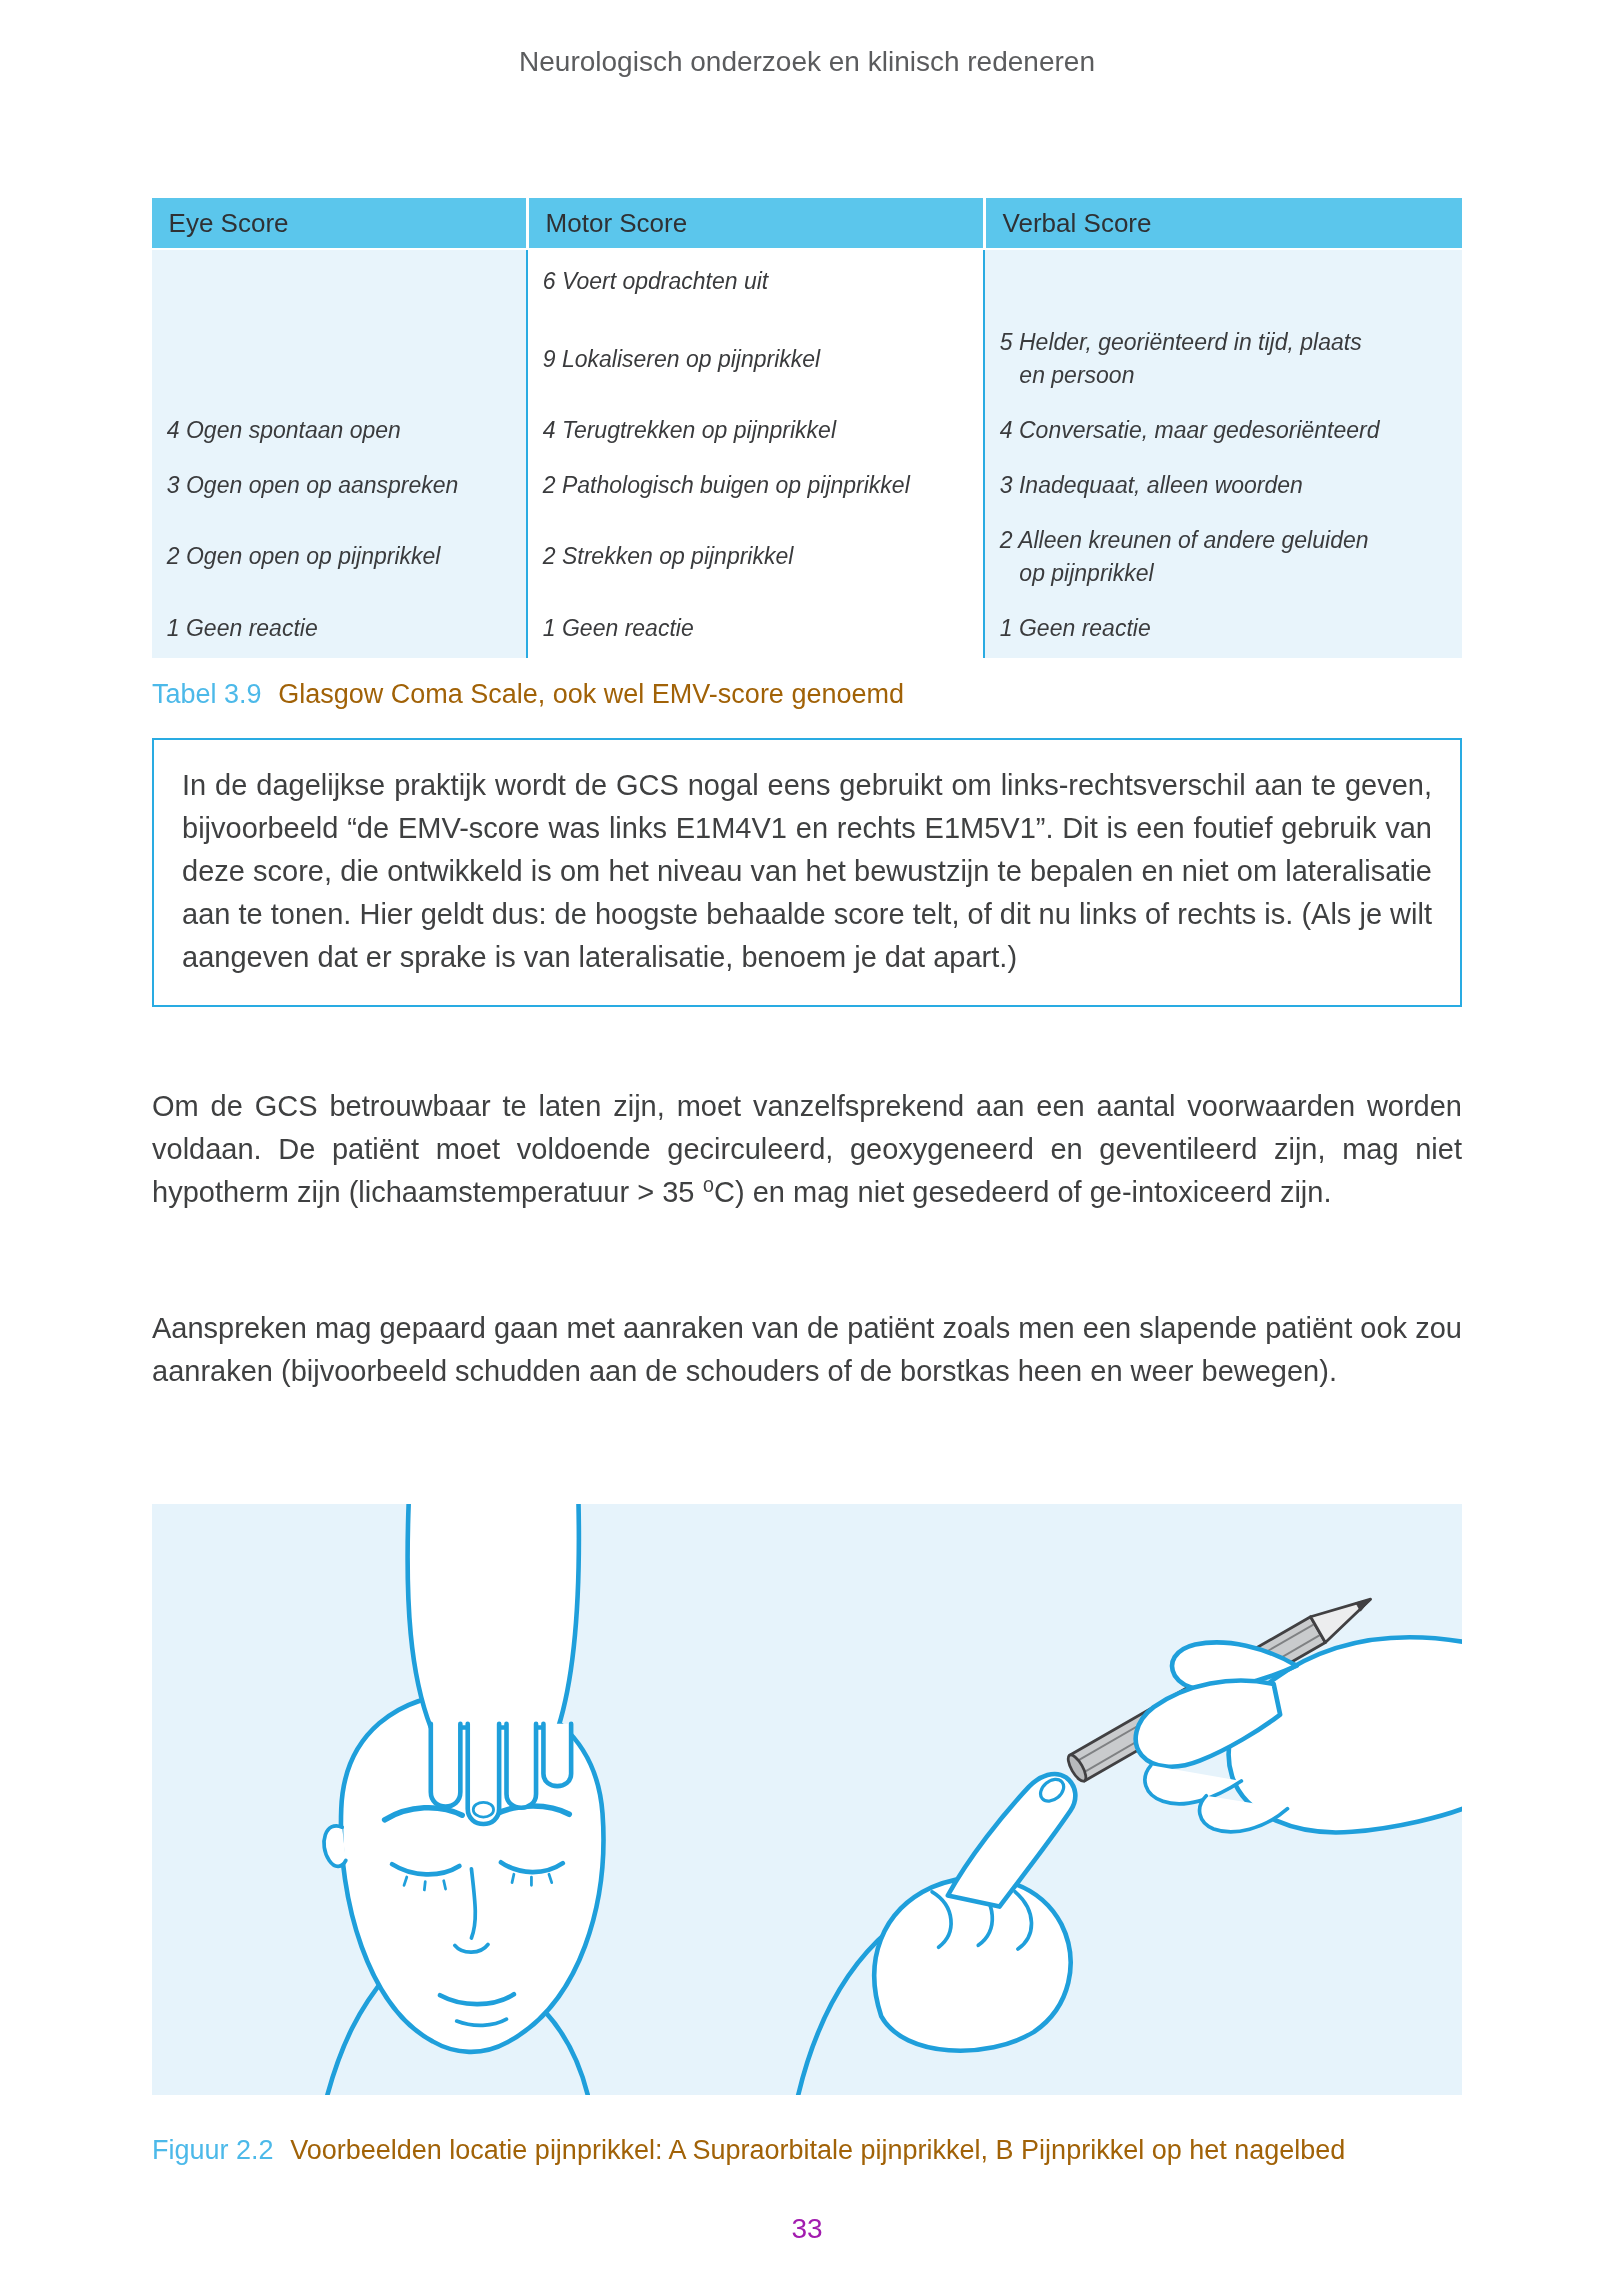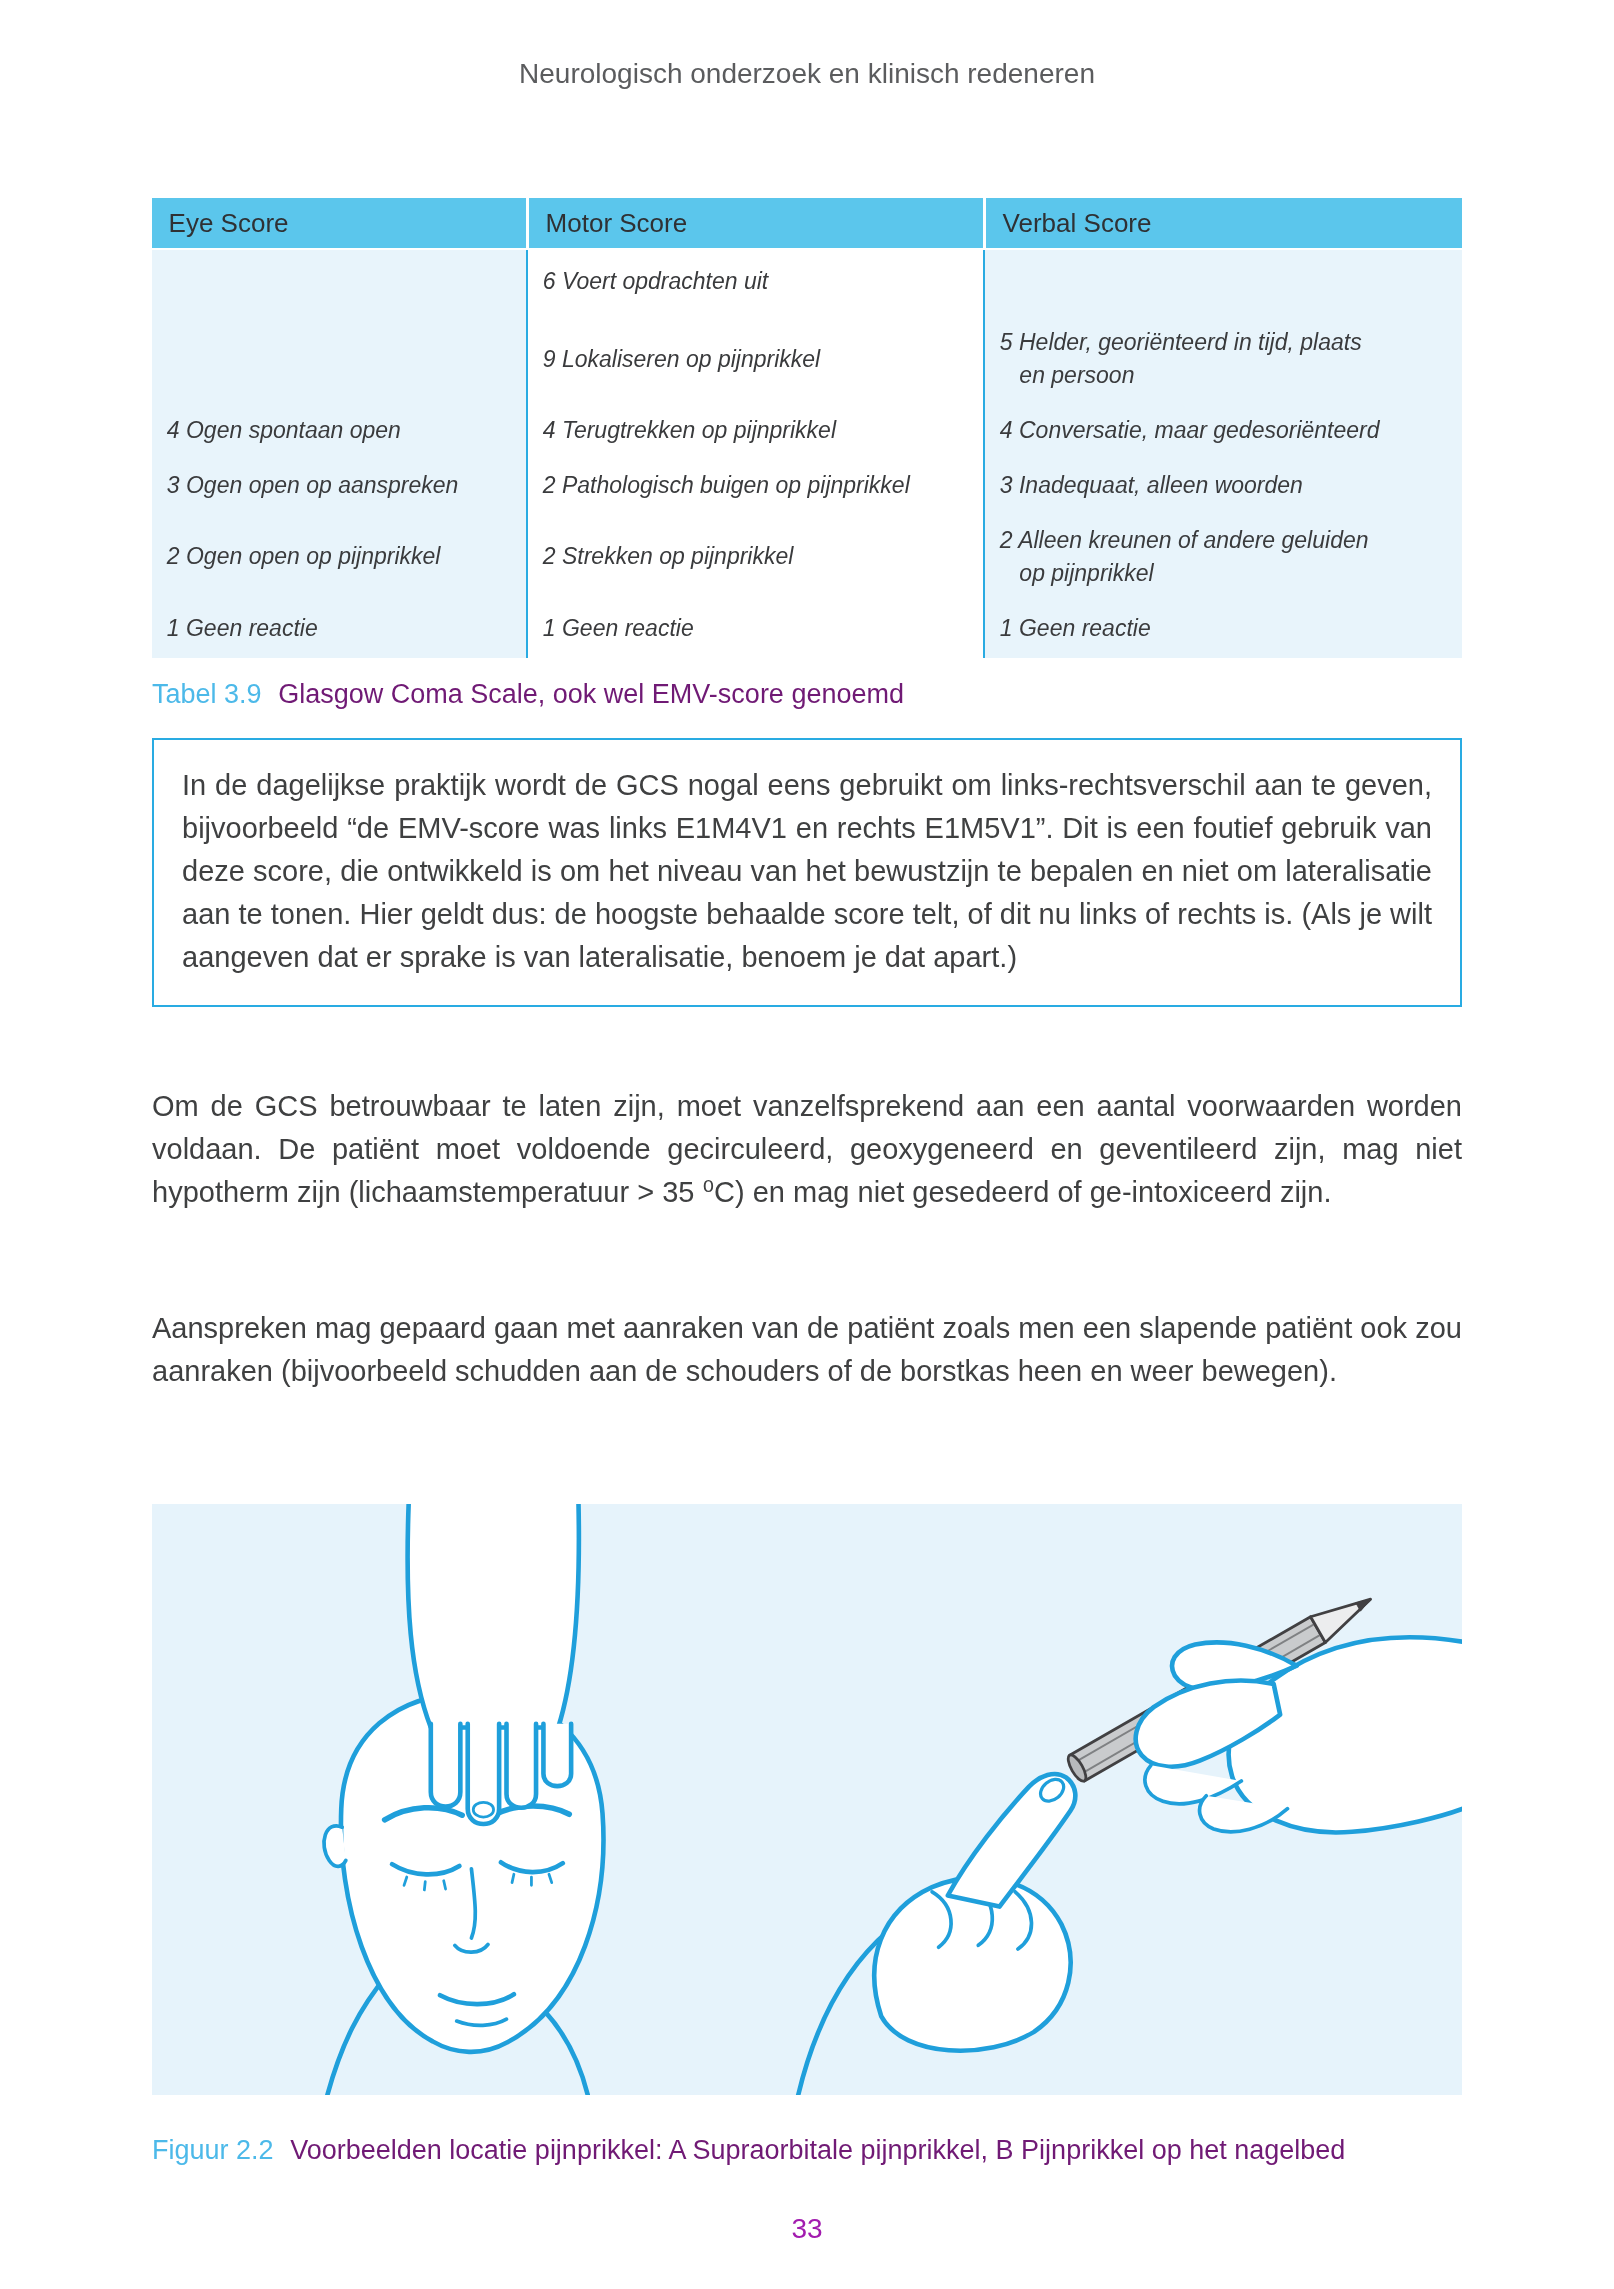--- a/index.html
+++ b/index.html
@@ -10,21 +10,21 @@
     position: relative;
     width: 1614px;
     height: 2290px;
     background: #ffffff;
     overflow: hidden;
     color: #3F4041;
   }
 
   .running-head {
     position: absolute; top: 46px; left: 0; width: 100%;
-    text-align: center; font-size: 28px; color: #5B5C5E; margin-top: 12px;
+    text-align: center; font-size: 28px; color: #5B5C5E;
   }
 
   
   .gcs-table { position: absolute; top: 198px; left: 152px; width: 1310px; }
   .thead, .tbody { display: grid; grid-template-columns: 374px 457px 479px; }
   .th {
     height: 50px; background: #5BC6EC; display: flex; align-items: center;
     padding-left: 16.6px; font-size: 26px; color: #2F3134;
   }
   .th + .th { border-left: 3.7px solid #ffffff; }
@@ -34,21 +34,21 @@
     padding: 0 9.2px 0 14.8px;
     font-size: 23px; line-height: 33px; color: #3A3B3D; font-style: italic;
   }
   .td .cell-text { white-space: pre-line; padding-left: 0.85em; text-indent: -0.85em; }
   .col-1 { background: #E8F4FB; }
   .col-2 { background: #ffffff; border-left: 2.8px solid #29ABE2; }
   .col-3 { background: #E8F4FB; border-left: 2.8px solid #29ABE2; }
 
   .caption { font-size: 27px; }
   .cap-label { color: #4CB9E9; margin-right: 16.6px; }
-  .cap-text  { color: #701a75; }
+  .cap-text  { color: #a16207; }
   .table-caption  { position: absolute; top: 679px;  left: 152px; width: 1310px; }
   .figure-caption { position: absolute; top: 2115px; left: 152px; width: 1310px; margin-top: 20px; }
 
   
   .info-box {
     position: absolute; top: 738px; left: 152px; width: 1310px;
     border: 2.8px solid #29ABE2; background: #ffffff;
     padding: 24px 28px 26px 28px;
   }
   .info-box p, .body-para {

